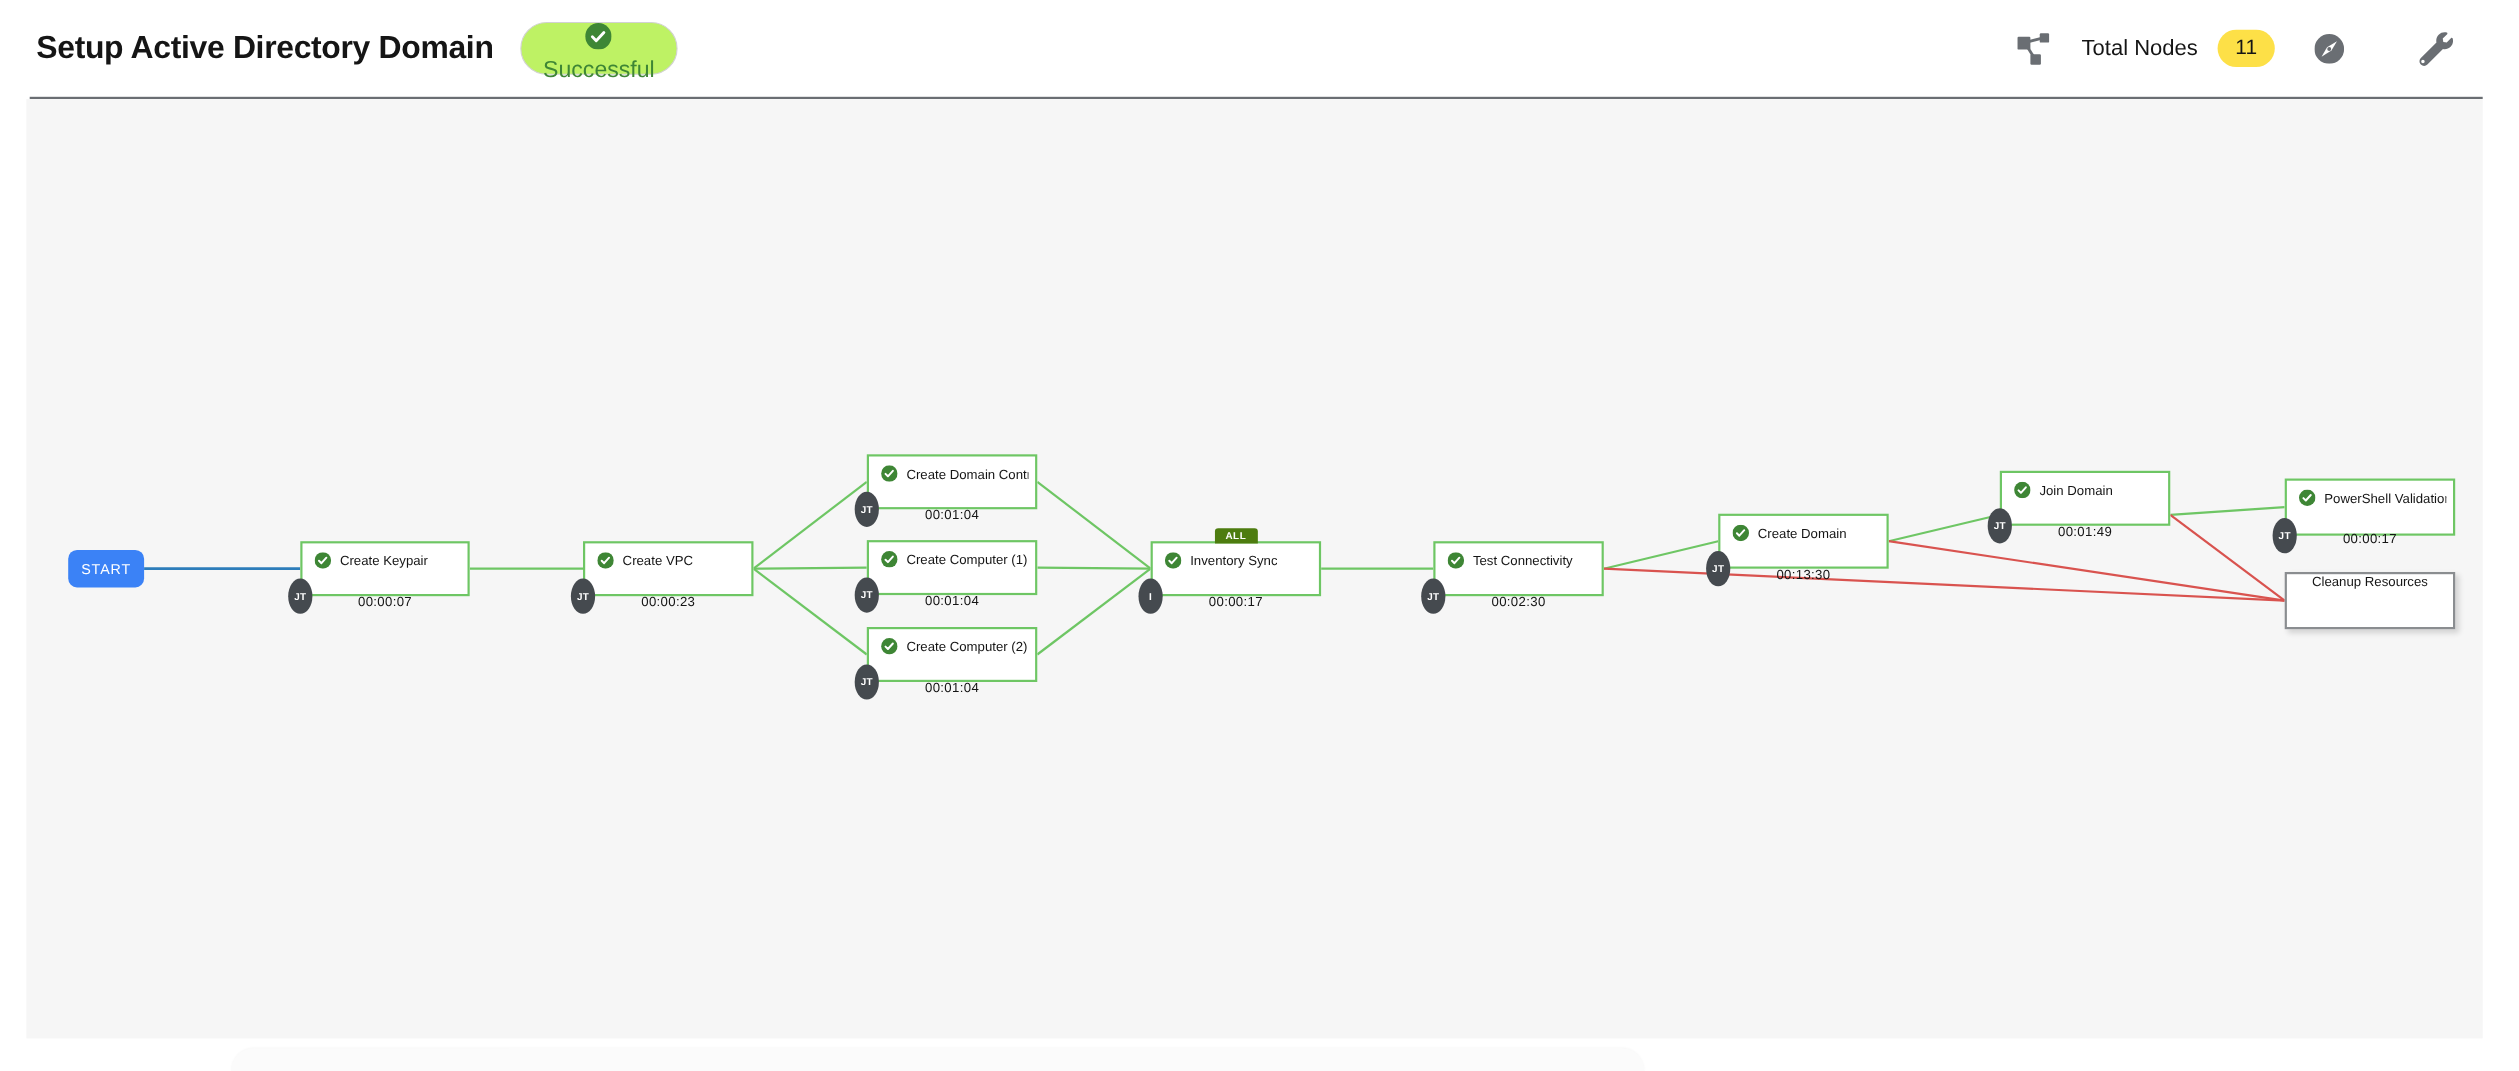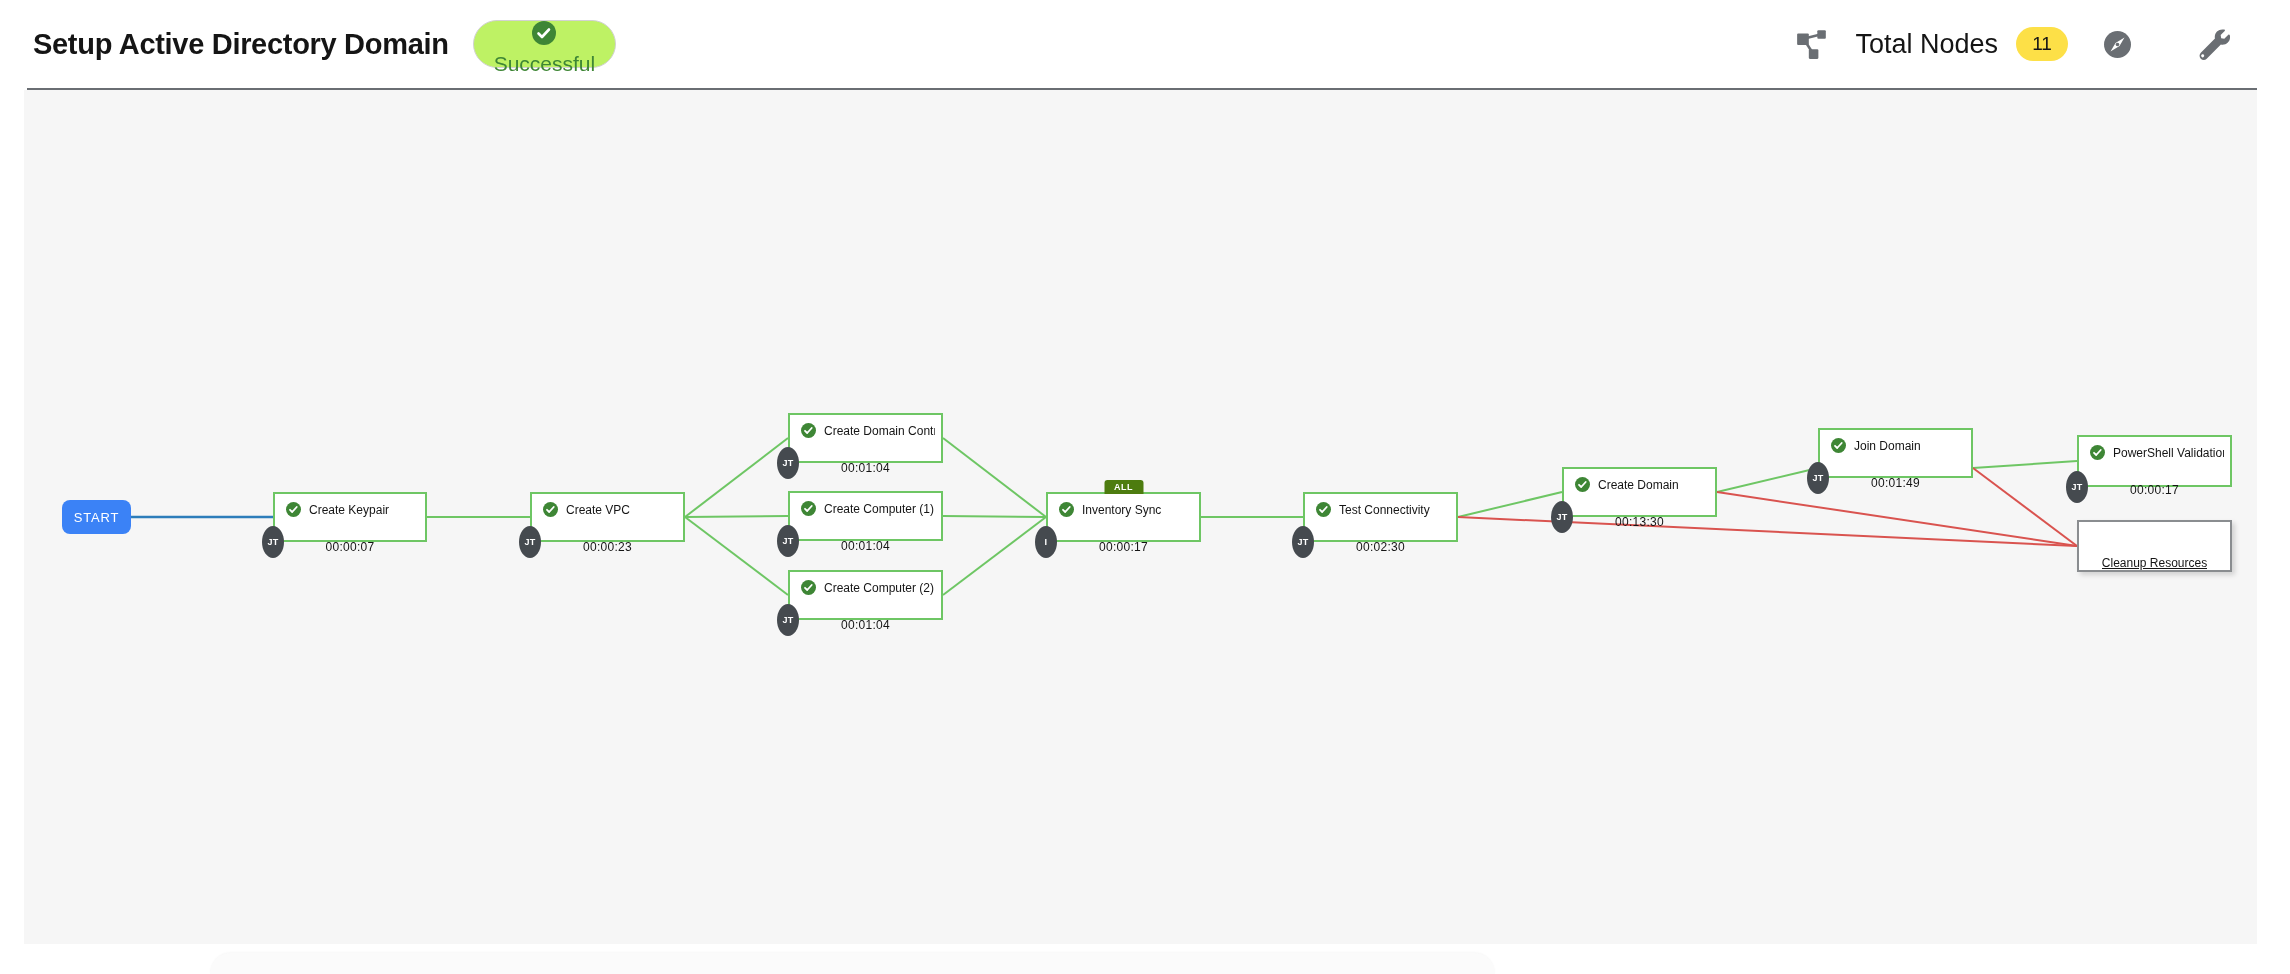--- a/index.html
+++ b/index.html
@@ -8,21 +8,21 @@
   .page { position:relative; width:2290px; height:974px; }
 
   
   .header { position:absolute; left:0; top:0; width:2290px; height:88px;
             display:flex; align-items:center; padding:0 60px 0 33px; }
   .title { font-size:29px; font-weight:700; letter-spacing:-0.3px; }
   .status-pill { margin-left:24px; display:flex; align-items:center; gap:7px;
                  border:1px solid #d2d2d2; border-radius:26px; height:48px; padding:0 20px; background:#bef264;flex-direction:column; }
   .status-pill .label { font-size:21px; color:#3E8635; }
   .header-right { margin-left:auto; display:flex; align-items:center; }
-  .total-nodes-label { font-size:27px; font-weight:500; margin-left:26px; }
+  .total-nodes-label { font-size:20px; font-weight:500; margin-left:26px; }
   .count-pill { margin-left:18px; background:#fde047; border-radius:17px; height:34px;
                 min-width:52px; display:flex; align-items:center; justify-content:center;
                 font-size:19px; font-weight:400; }
   .hicon { display:flex; align-items:center; justify-content:center; cursor:pointer; }
   .compass { margin-left:36px; }
   .wrench  { margin-left:66px; }
   .header-rule { position:absolute; left:27px; top:88px; width:2230px; height:2px;
                  background:#6a6e73; }
 
   
@@ -41,21 +41,21 @@
   .node-title { font-size:12px; color:#151515; white-space:nowrap; overflow:hidden; }
   .node-time { text-align:center; font-size:12px; margin-top:23px; letter-spacing:0.3px; }
   .node-badge { position:absolute; left:-2px; bottom:-2px; transform:translate(-50%,50%);
                 width:22px; height:32px; border-radius:50%; background:#454a4f; color:#fff;
                 font-size:9px; font-weight:700; display:flex; align-items:center;
                 justify-content:center; letter-spacing:0.3px; }
   .node-tag { position:absolute; top:-1px; left:50%; transform:translate(-50%,-92%);
               background:#4d7c0f; color:#fff; font-size:9px; font-weight:700;
               padding:2px 10px; border-radius:3px 3px 0 0; letter-spacing:0.5px; }
   .node.notrun { border-color:#8a8d90; box-shadow:3px 3px 5px rgba(0,0,0,0.15);
-                 display:flex; align-items:flex-end; justify-content:center;text-decoration:underline; }
+                 display:flex; align-items:flex-start; justify-content:center; }
   .node.notrun .node-title { font-size:12px; }
   .start-node { position:absolute; z-index:2; background:#3b82f6; color:#fff;
                 border-radius:8px; display:flex; align-items:center; justify-content:center;
                 font-size:13px; letter-spacing:0.8px; cursor:pointer; }
   .check { display:flex; flex:none; }
 
   
   .bottom-hint { position:absolute; left:210px; top:953px; width:1285px; height:21px;
                  background:#fbfbfb; border-radius:30px 30px 0 0;
                  box-shadow:0 -1px 2px rgba(0,0,0,0.03); z-index:3; }

